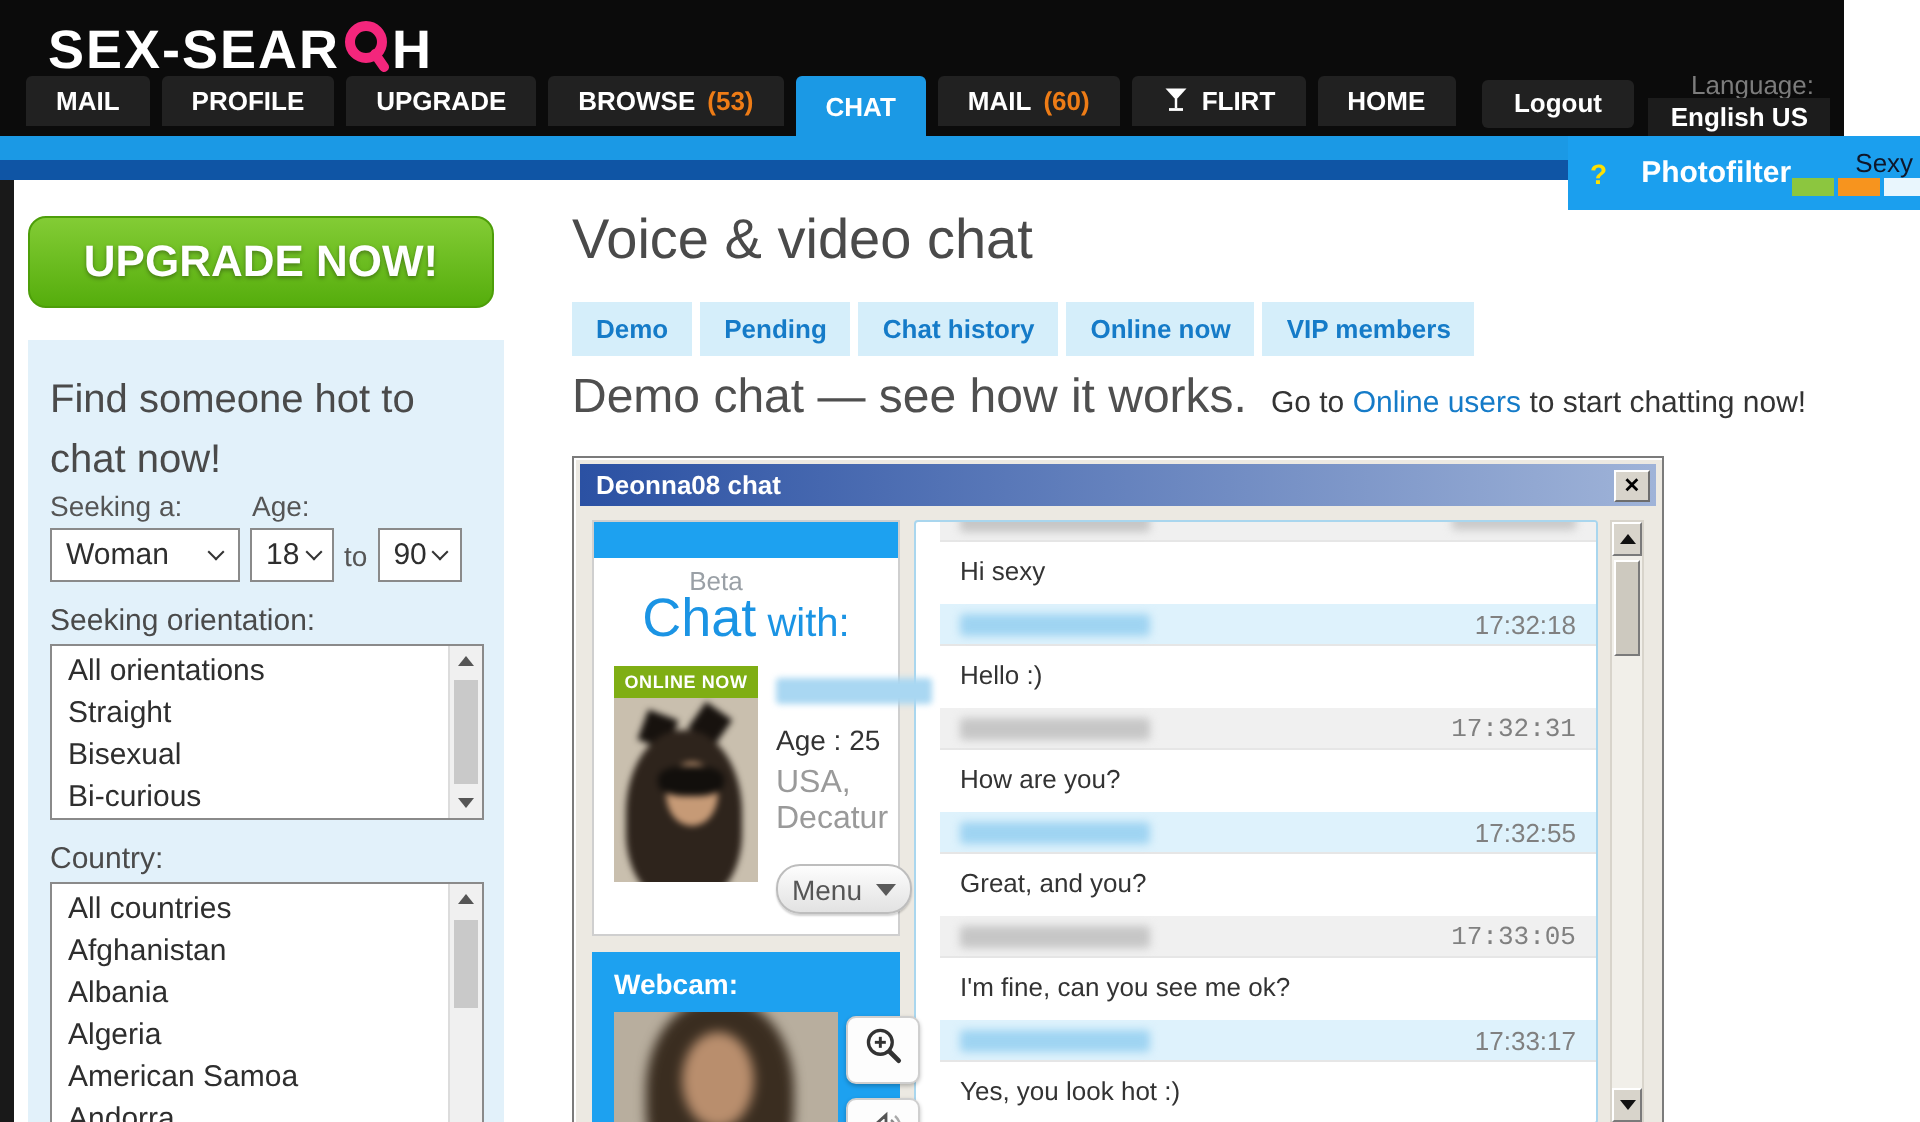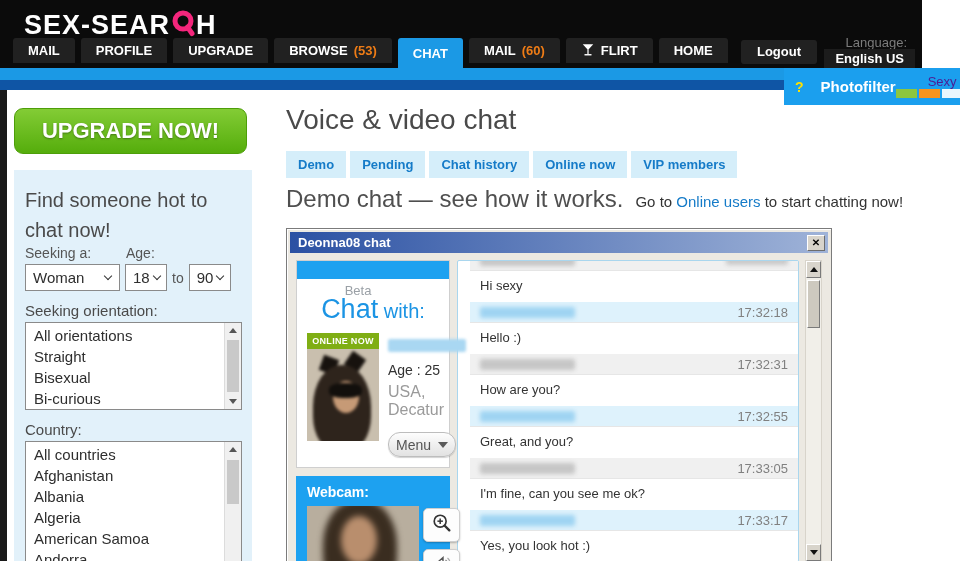--- a/index.html
+++ b/index.html
@@ -25,21 +25,21 @@
 
   
   .bluebar { position:absolute; left:0; top:68px; width:960px; height:22px;
              background:linear-gradient(#1b99e5 0,#1b99e5 12px,#0f55a5 12px,#0f55a5 100%); }
   .photofilter { position:absolute; right:0; top:68px; width:176px; height:37px; background:#1b9fee;
                  display:flex; align-items:center; z-index:5; }
   .pf-help { color:#ffe000; font-weight:bold; font-size:14px; margin:0 8px 0 11px; }
   .pf-divider { width:1px; height:18px; background:#66c4f6; }
   .pf-label { color:#fff; font-weight:bold; font-size:15px; margin-left:9px; }
   .pf-sexy { margin-left:auto; margin-right:8px; }
-  .pf-sexy-label { color:#4c1d95; font-size:13px; text-align:right; margin-right:6px; line-height:13px; }
+  .pf-sexy-label { color:#0f172a; font-size:13px; text-align:right; margin-right:6px; line-height:13px; }
   .pf-slider { display:flex; gap:2px; margin-top:1px; }
   .pf-seg { width:21px; height:9px; }
 
   .leftstrip { position:absolute; left:0; top:90px; width:7px; height:471px; background:#191919; }
 
   
   .upgrade-btn { position:absolute; left:14px; top:108px; width:233px; height:46px; border-radius:9px;
                  background:linear-gradient(#83cc35,#55ad0c); border:1px solid #4d9e09; color:#fff;
                  font-weight:bold; font-size:22px; display:flex; align-items:center; justify-content:center;
                  text-shadow:0 1px 2px rgba(0,0,0,.35); cursor:pointer; }
@@ -135,21 +135,21 @@
   .cam-buttons { position:absolute; right:-10px; top:32px; display:flex; flex-direction:column; gap:7px; }
   .cam-btn { width:37px; height:34px; background:#fdfdfd; border:1px solid #cfcfcf; border-radius:5px;
              display:flex; align-items:center; justify-content:center;
              box-shadow:0 1px 2px rgba(0,0,0,.25); cursor:pointer; }
 
   .right-col { flex:1; display:flex; }
   .messages { flex:1; border:1px solid #a9d6ee; border-radius:2px; background:#fff; overflow:hidden;padding-left:12px; }
   .msg-header { height:21px; display:flex; align-items:center; justify-content:space-between;
                 padding:0 10px; border-bottom:1px solid #e6e6e6; }
   .msg-header.blue { background:#def2fc; }
-  .msg-header.gray { background:#f0f0f0; }
+  .msg-header.gray { background:#f0f0f0;font-family:Liberation Mono, monospace; }
   .msg-pill { width:95px; height:11px; border-radius:2px; filter:blur(2px); }
   .blue .msg-pill { background:#9fd4f2; }
   .gray .msg-pill { background:#c6c6c6; }
   .msg-time { font-size:13px; color:#808080; }
   .msg-time-blur { width:62px; height:10px; background:#c9c9c9; border-radius:2px; filter:blur(2px); }
   .msg-text { font-size:13px; color:#333; padding:7px 10px 9px; background:#fff; }
 
   .chat-scrollbar { width:17px; margin-left:6px; background:#f1efe9; border:1px solid #d8d4cb;
                     position:relative; }
   .sb-btn { position:absolute; left:0; right:0; height:17px; background:#d8d4cb; border:1px solid;

